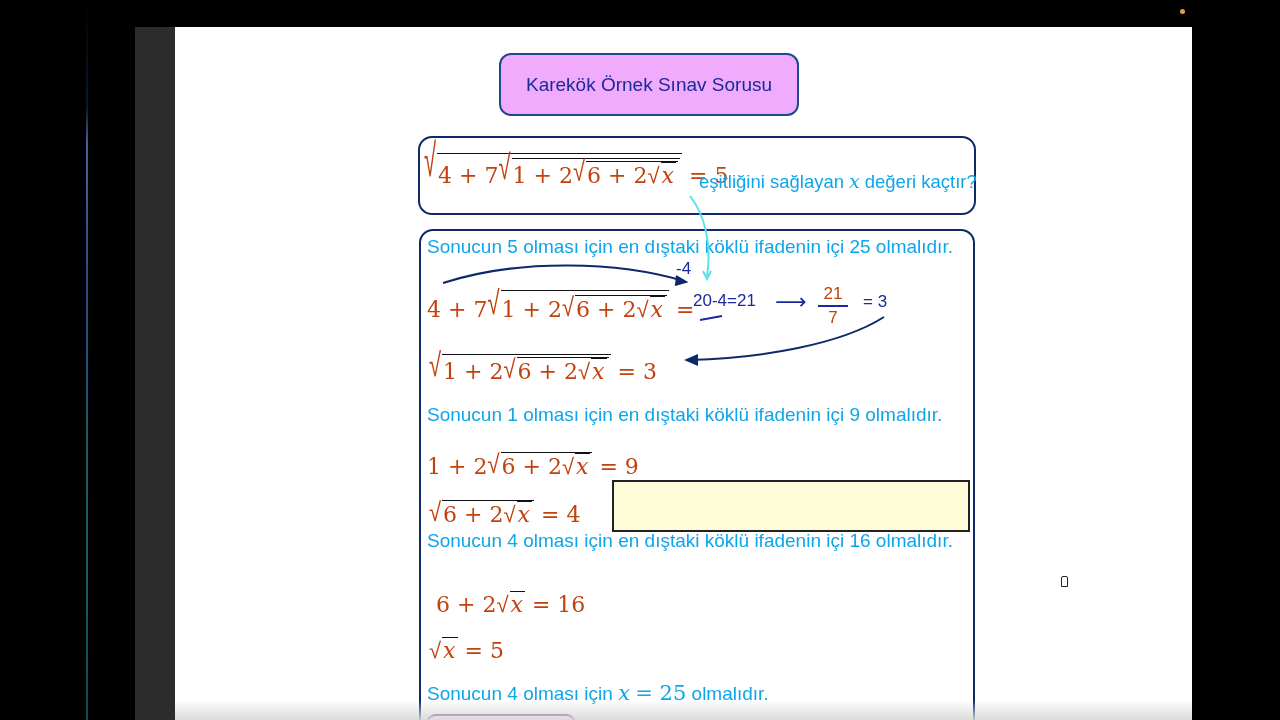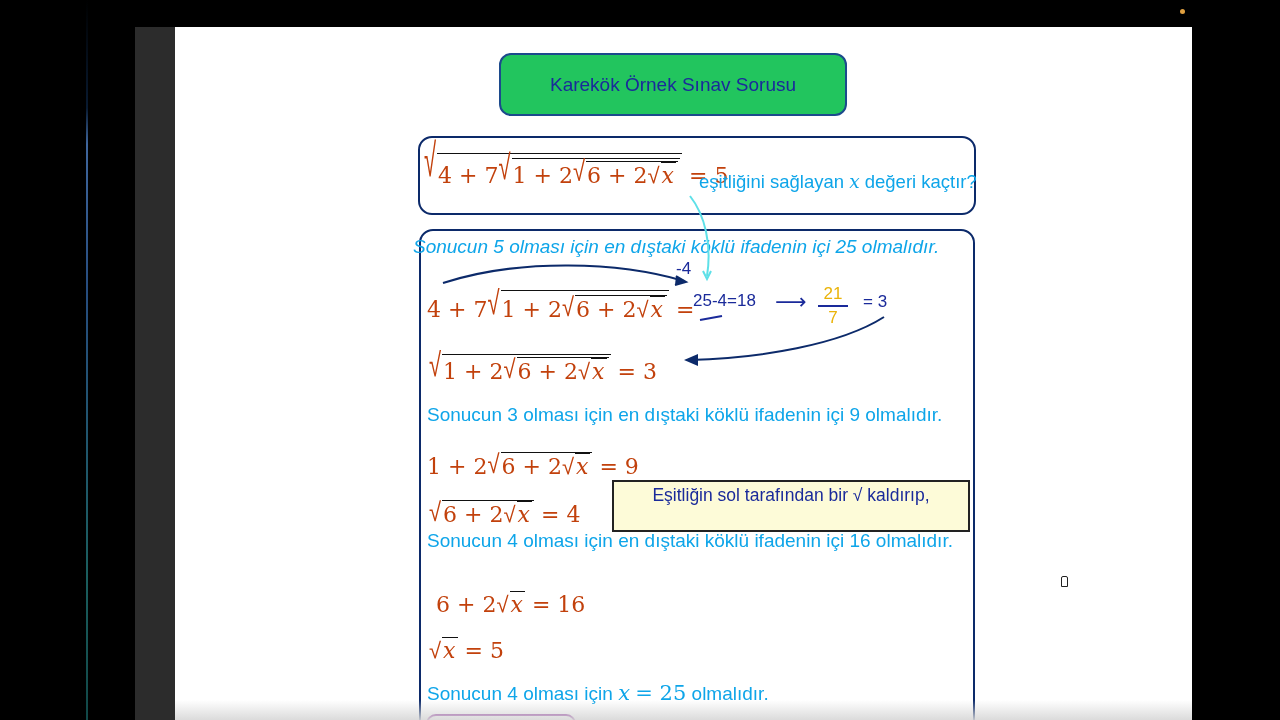--- a/index.html
+++ b/index.html
@@ -19,22 +19,22 @@
   }
   .slide {
     position: absolute; left: 175px; top: 27px; width: 1017px; height: 693px;
     background: #ffffff;
   }
   .rec-dot {
     position: absolute; left: 1180px; top: 9px; width: 5px; height: 5px;
     border-radius: 50%; background: #e0a040;
   }
   .title-box {
-    position: absolute; left: 499px; top: 53px; width: 348px; height: 63px;
-    background: #22c55e; border: 2px solid #1c4a8c; border-radius: 12px;
+    position: absolute; left: 499px; top: 53px; width: 300px; height: 63px;
+    background: #f0abfc; border: 2px solid #1c4a8c; border-radius: 12px;
     box-sizing: border-box; display: flex; align-items: center; justify-content: center;
     color: #1a2a9a; font-size: 19px;
   }
   .question-box {
     position: absolute; left: 418px; top: 136px; width: 558px; height: 79px;
     border: 2px solid #0c2a6a; border-radius: 14px; box-sizing: border-box; background: #fff;
   }
   .solution-box {
     position: absolute; left: 419px; top: 229px; width: 556px; height: 520px;
     border: 2px solid #0c2a6a; border-radius: 14px; box-sizing: border-box; background: #fff;
@@ -43,21 +43,21 @@
   .txt { position: absolute; font-size: 19px; color: #0ea5e9; white-space: nowrap; }
   .mi { font-style: italic; }
   .rad { display: inline-block; border-top: 1.6px solid #111; padding: 0 2px 0 1px; margin-left: 1px; }
   .rsym { font-family: "DejaVu Sans", sans-serif; font-weight: 300; display: inline-block; transform-origin: bottom; }
   .note-box {
     position: absolute; left: 612px; top: 480px; width: 358px; height: 52px;
     background: #fdfbd8; border: 2px solid #222; box-sizing: border-box;
     color: #1a2a9a; font-size: 17.5px; text-align: center; line-height: 23px; padding-top: 2px;
   }
   .hand { position: absolute; color: #1a2a9a; font-size: 17px; white-space: nowrap; }
-  .frac { position: absolute; color: #eab308; font-size: 17px; text-align: center; width: 30px; }
+  .frac { position: absolute; color: #c2410c; font-size: 17px; text-align: center; width: 30px; }
   .frac .bar { height: 2px; background: #1a2a9a; margin: 1px 0 1px 0; }
   .purple-pill {
     position: absolute; left: 426px; top: 714px; width: 150px; height: 24px;
     border: 2px solid #8a2a9a; border-radius: 10px; box-sizing: border-box; background: #fff;
   }
   .bottom-fade {
     position: absolute; left: 175px; top: 700px; width: 1017px; height: 20px;
     background: linear-gradient(to bottom, rgba(240,240,240,0), rgba(215,215,215,0.9));
     pointer-events: none;
   }
@@ -85,56 +85,55 @@
   <span>= 5</span>
 </div>
 <div class="txt" style="left:699px; top:171px; font-size:18.5px;">
   <span>eşitliğini sağlayan</span>
   <span class="mi" style="font-family:'DejaVu Serif',serif;">x</span>
   <span>değeri kaçtır?</span>
 </div>
 
 <div class="solution-box"></div>
 
-<div class="txt" style="left:413px; top:236px;font-style:italic;">Sonucun 5 olması için en dıştaki köklü ifadenin içi 25 olmalıdır.</div>
+<div class="txt" style="left:427px; top:236px;">Sonucun 5 olması için en dıştaki köklü ifadenin içi 25 olmalıdır.</div>
 
 <div class="math" style="left:427px; top:284px;">
   <span>4 + 7</span><span class="rsym" style="transform:scaleY(1.5);">√</span><span class="rad" style="padding-top:4px;"><span>1 + 2</span><span class="rsym" style="transform:scaleY(1.2);">√</span><span class="rad"><span>6 + 2</span><span class="rsym">√</span><span class="rad mi">x</span></span></span>
   <span>=</span>
 </div>
 
 <div class="hand" style="left:676px; top:259px;">-4</div>
-<div class="hand" style="left:693px; top:291px;">25-4=18</div>
+<div class="hand" style="left:693px; top:291px;">20-4=21</div>
 <div class="hand" style="left:775px; top:289px; font-size:22px;">⟶</div>
 <div class="frac" style="left:818px; top:284px;">
   <div>21</div>
   <div class="bar"></div>
   <div>7</div>
 </div>
 <div class="hand" style="left:863px; top:292px;">= 3</div>
 
 <div class="math" style="left:429px; top:348px;">
   <span class="rsym" style="transform:scaleY(1.5);">√</span><span class="rad" style="padding-top:2px;text-align:center;"><span>1 + 2</span><span class="rsym" style="transform:scaleY(1.2);">√</span><span class="rad"><span>6 + 2</span><span class="rsym">√</span><span class="rad mi">x</span></span></span>
   <span>= 3</span>
 </div>
 
-<div class="txt" style="left:427px; top:404px;">Sonucun 3 olması için en dıştaki köklü ifadenin içi 9 olmalıdır.</div>
+<div class="txt" style="left:427px; top:404px;">Sonucun 1 olması için en dıştaki köklü ifadenin içi 9 olmalıdır.</div>
 
 <div class="math" style="left:427px; top:446px;">
   <span>1 + 2</span><span class="rsym" style="transform:scaleY(1.2);">√</span><span class="rad"><span>6 + 2</span><span class="rsym">√</span><span class="rad mi">x</span></span>
   <span>= 9</span>
 </div>
 
 <div class="math" style="left:429px; top:494px;">
   <span class="rsym" style="transform:scaleY(1.2);">√</span><span class="rad"><span>6 + 2</span><span class="rsym">√</span><span class="rad mi">x</span></span>
   <span>= 4</span>
 </div>
 
 <div class="note-box">
-  <div>Eşitliğin sol tarafından bir √ kaldırıp,</div>
 </div>
 
 <div class="txt" style="left:427px; top:530px;">Sonucun 4 olması için en dıştaki köklü ifadenin içi 16 olmalıdır.</div>
 
 <div class="math" style="left:436px; top:585px;text-align:center;">
   <span>6 + 2</span><span class="rsym">√</span><span class="rad mi">x</span>
   <span>= 16</span>
 </div>
 
 <div class="math" style="left:429px; top:631px;">

